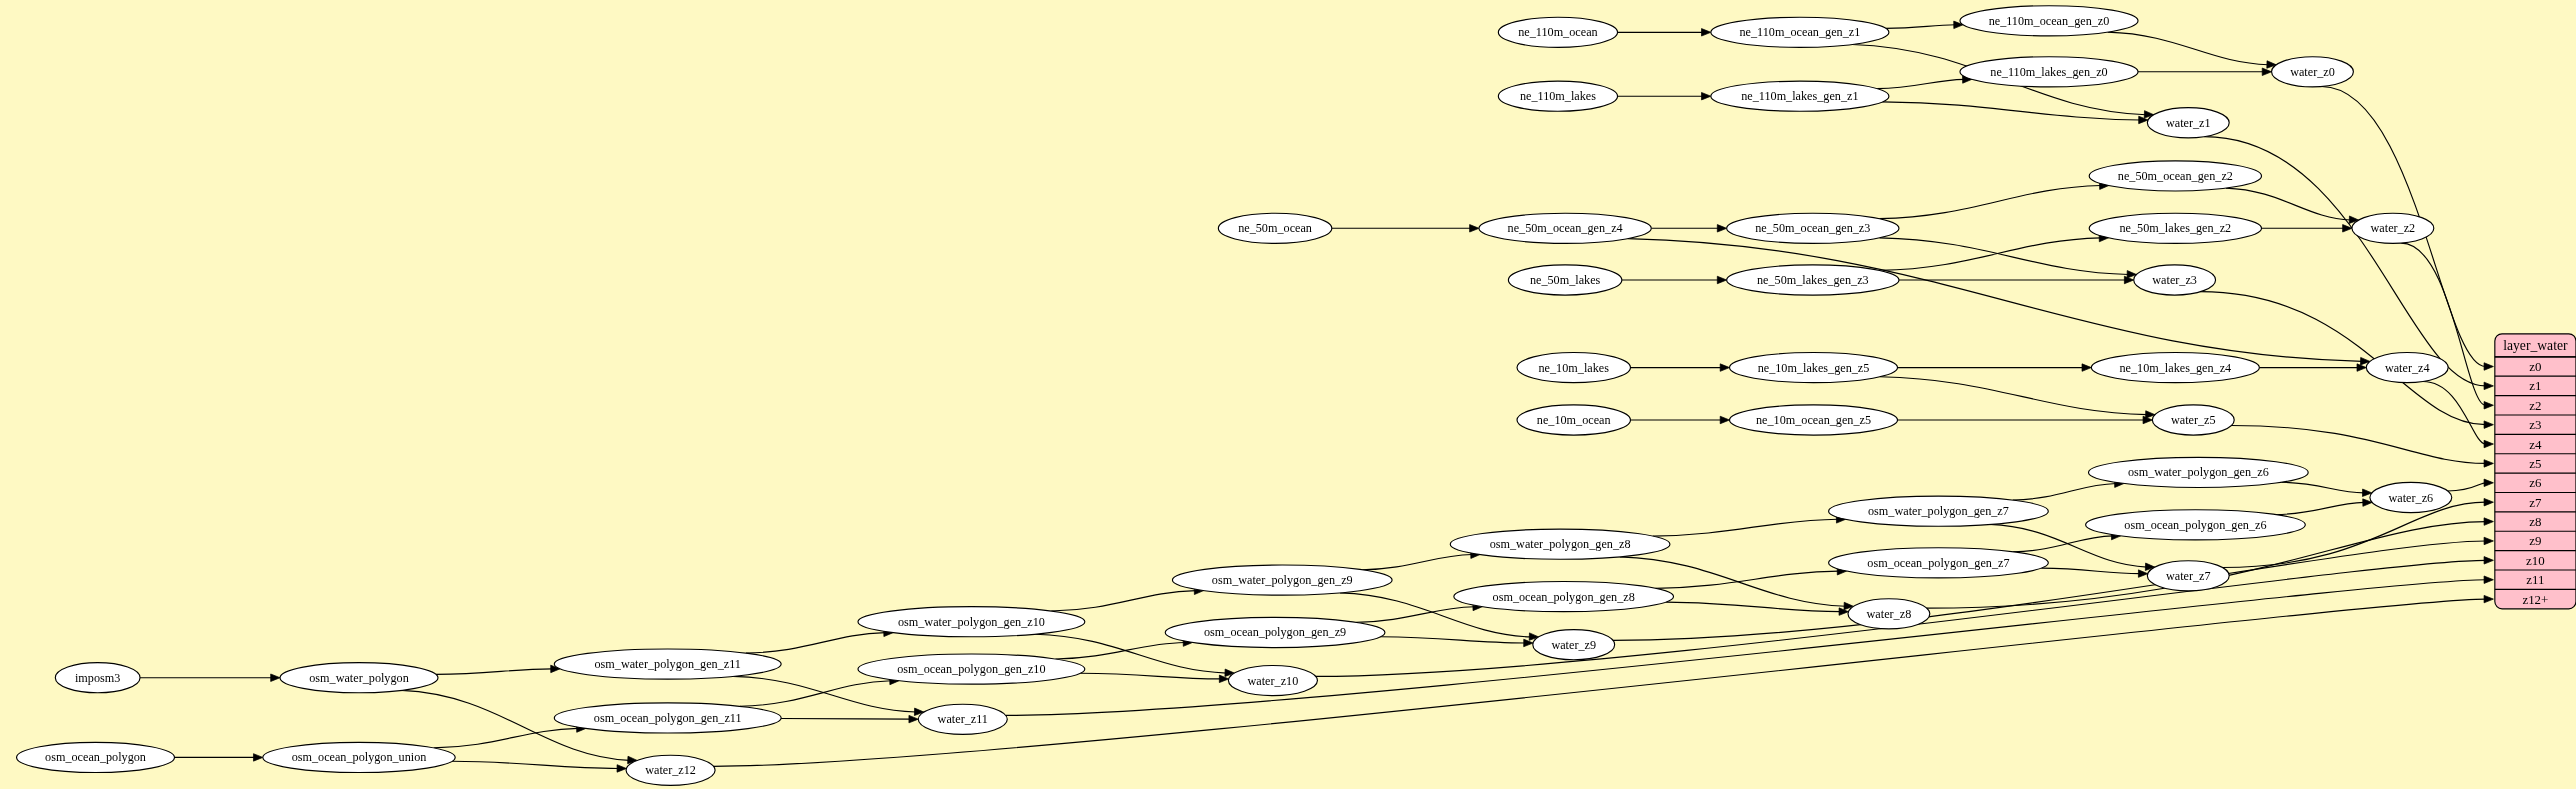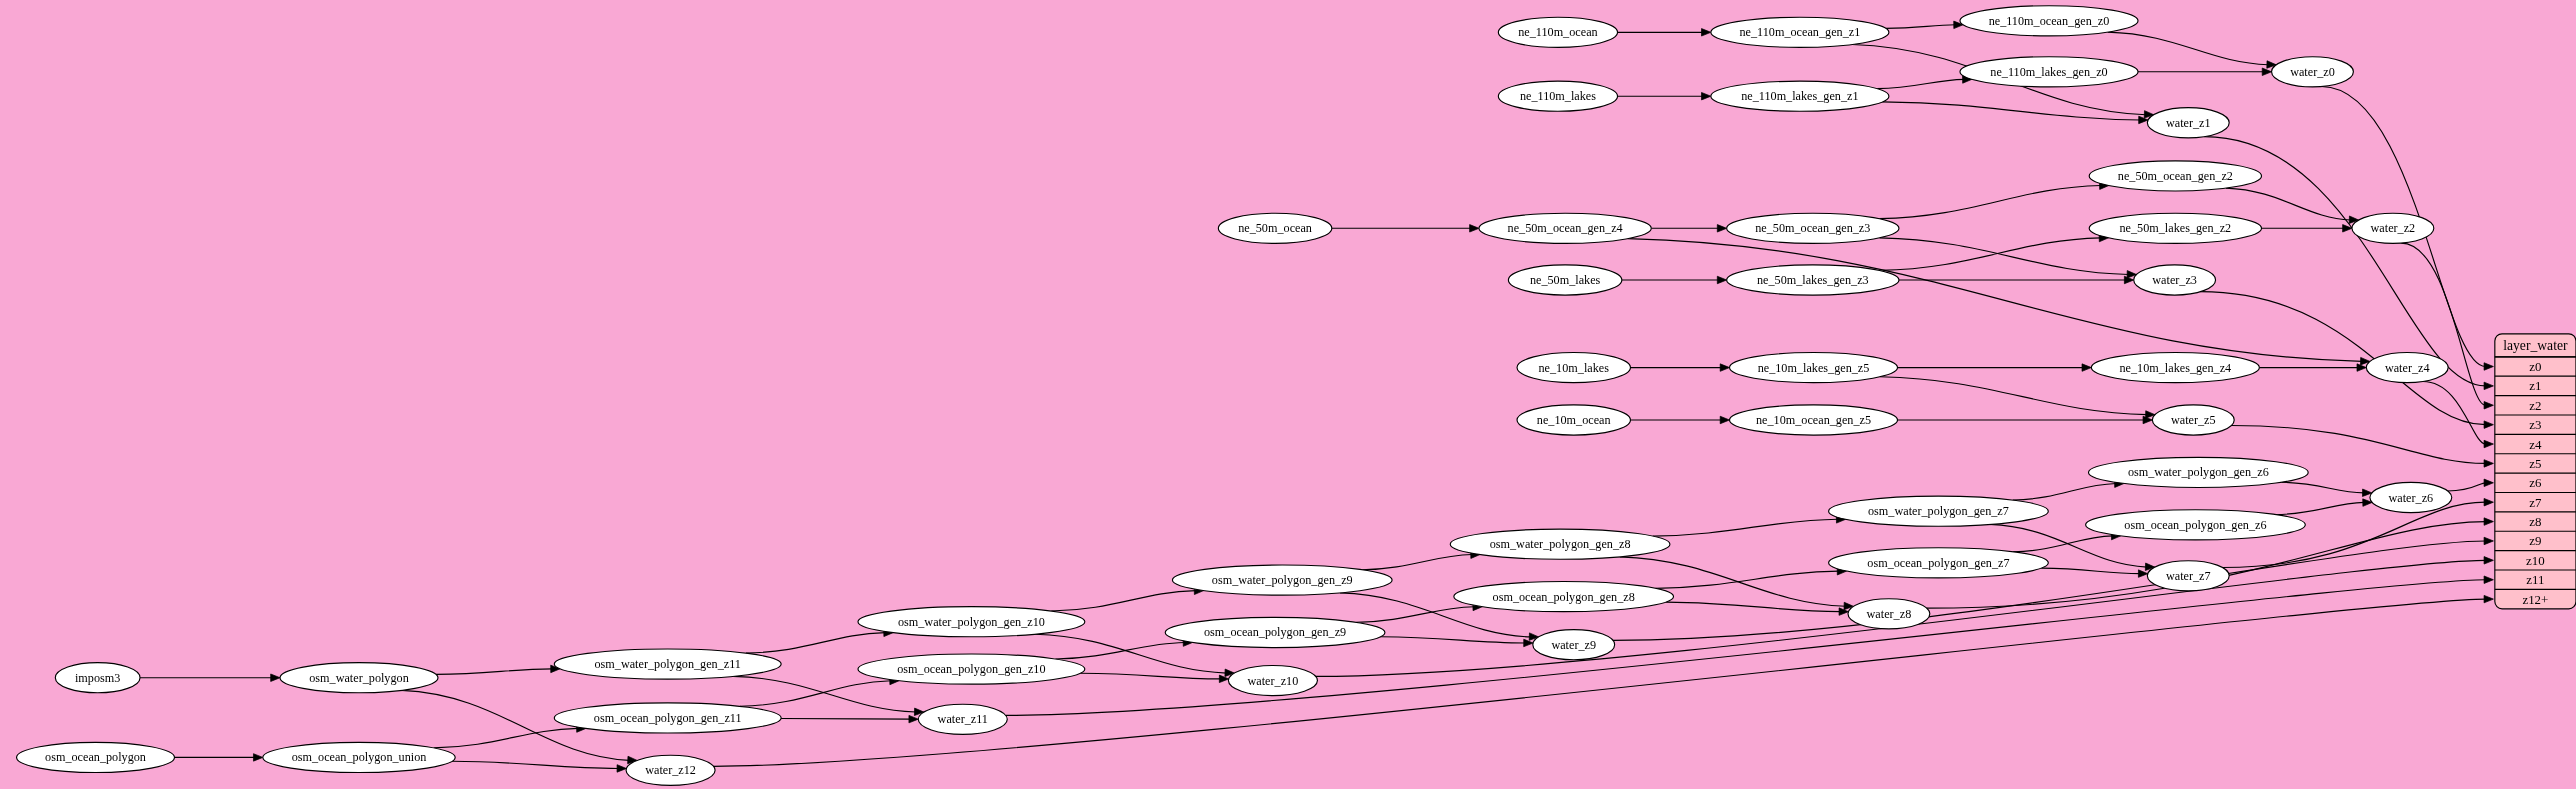--- a/index.html
+++ b/index.html
@@ -10,21 +10,21 @@
   body {
     width: 2576px;
     height: 789px;
     font-family: "Liberation Serif", "DejaVu Serif", serif;
     overflow: hidden;
   }
   #graph-root {
     position: relative;
     width: 2576px;
     height: 789px;
-    background: #f9a8d4;
+    background: #fef9c3;
   }
   svg#graph-svg {
     position: absolute;
     left: 0; top: 0;
     width: 2576px;
     height: 789px;
     display: block;
   }
   .node-ellipse {
     fill: #ffffff;

